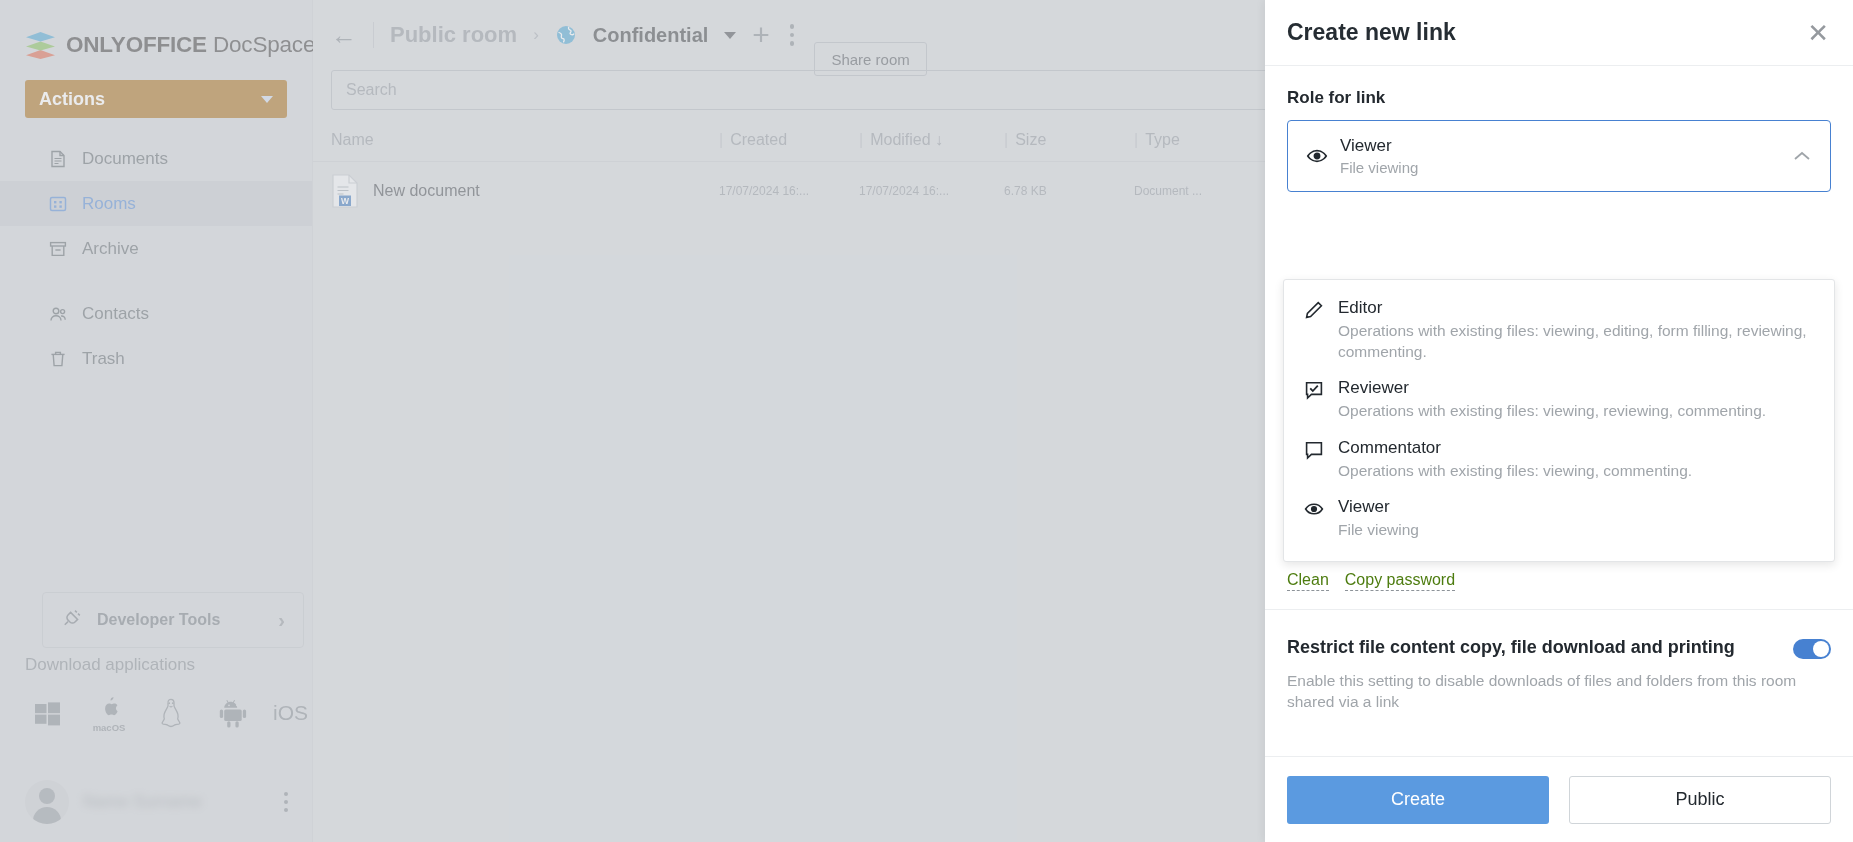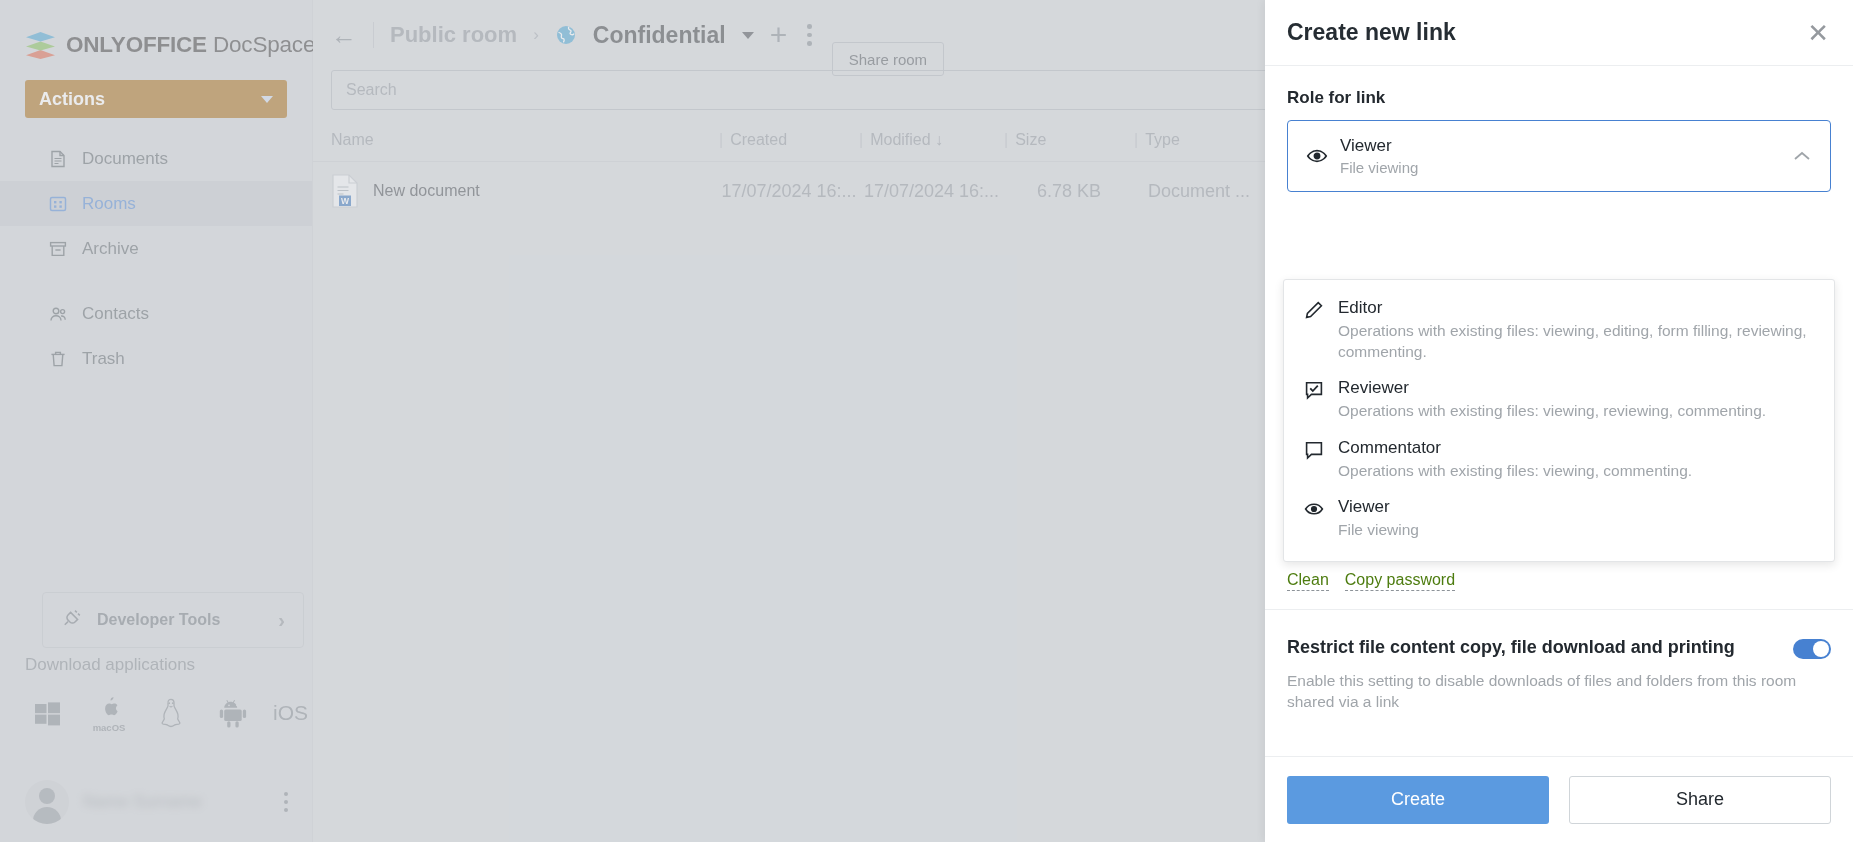--- a/index.html
+++ b/index.html
@@ -135,21 +135,21 @@
 
   .topbar {
     height: 70px; display: flex; align-items: center;
     padding-left: 18px; gap: 16px;
   }
   .back-arrow { font-size: 26px; color: #7b848b; cursor:pointer; line-height:1; }
   .vdiv { width:1px; height:26px; background:#b6bbc1; }
   .crumb-root { font-size: 22px; color: #8a9198; font-weight: 700; cursor:pointer; }
   .crumb-sep { font-size: 17px; color: #9aa1a8; }
   .globe { width: 22px; height: 22px; }
-  .crumb-cur { font-size: 23px; color: #2f3337; font-weight: 700; cursor:pointer; }
+  .crumb-cur { font-size: 20px; color: #2f3337; font-weight: 700; cursor:pointer; }
   .tri-down { width:0;height:0;border-left:6px solid transparent;border-right:6px solid transparent;border-top:7px solid #3d4247; cursor:pointer;}
   .plus-btn { font-size: 30px; color:#7b848b; cursor:pointer; line-height:1; font-weight:300;}
   .kebab-h { display:flex;flex-direction:column;gap:4px;cursor:pointer;padding:4px;}
   .kebab-h i { width:4.5px;height:4.5px;border-radius:50%;background:#7b848b;display:block;}
   .share-btn {
     border:1px solid #a9b0b6; border-radius:3px;
     height:34px; padding: 0 16px;
     display:flex;align-items:center;
     font-size:15px; color:#4a5056; cursor:pointer;margin-top:48px;
   }
@@ -184,21 +184,21 @@
   }
   .th { display:flex;align-items:center;gap:7px;cursor:pointer; }
   .th .bar { color:#b2b7bd; }
   .tbody { }
   .trow {
     display:flex;align-items:center;
     height:58px;padding:0 18px;
     font-size:16px;color:#3b4046;
   }
   .file-ico { width:28px;height:34px; position:relative; flex:0 0 28px; margin-right:14px;}
-  .cell-date { color:#8a9198; font-size:18px;text-align:center; }
+  .cell-date { color:#8a9198; font-size:12px; }
 
   
   #panel {
     position:absolute; right:0; top:0;
     width:588px; height:842px;
     background:#fff;
     z-index: 60;
     box-shadow: -2px 0 8px rgba(0,0,0,0.06);
     display:flex; flex-direction:column;
   }
@@ -630,16 +630,16 @@
       <div class="restrict">
         <div class="restrict-title">Restrict file content copy, file download and printing</div>
         <div class="restrict-desc">Enable this setting to disable downloads of files and folders from this room shared via a link</div>
         <span class="toggle"></span>
       </div>
 
     </div>
 
     <div class="panel-foot">
       <span class="btn-primary">Create</span>
-      <span class="btn-secondary">Share</span>
+      <span class="btn-secondary">Public</span>
     </div>
   </div>
 </div>
 
 </body></html>

